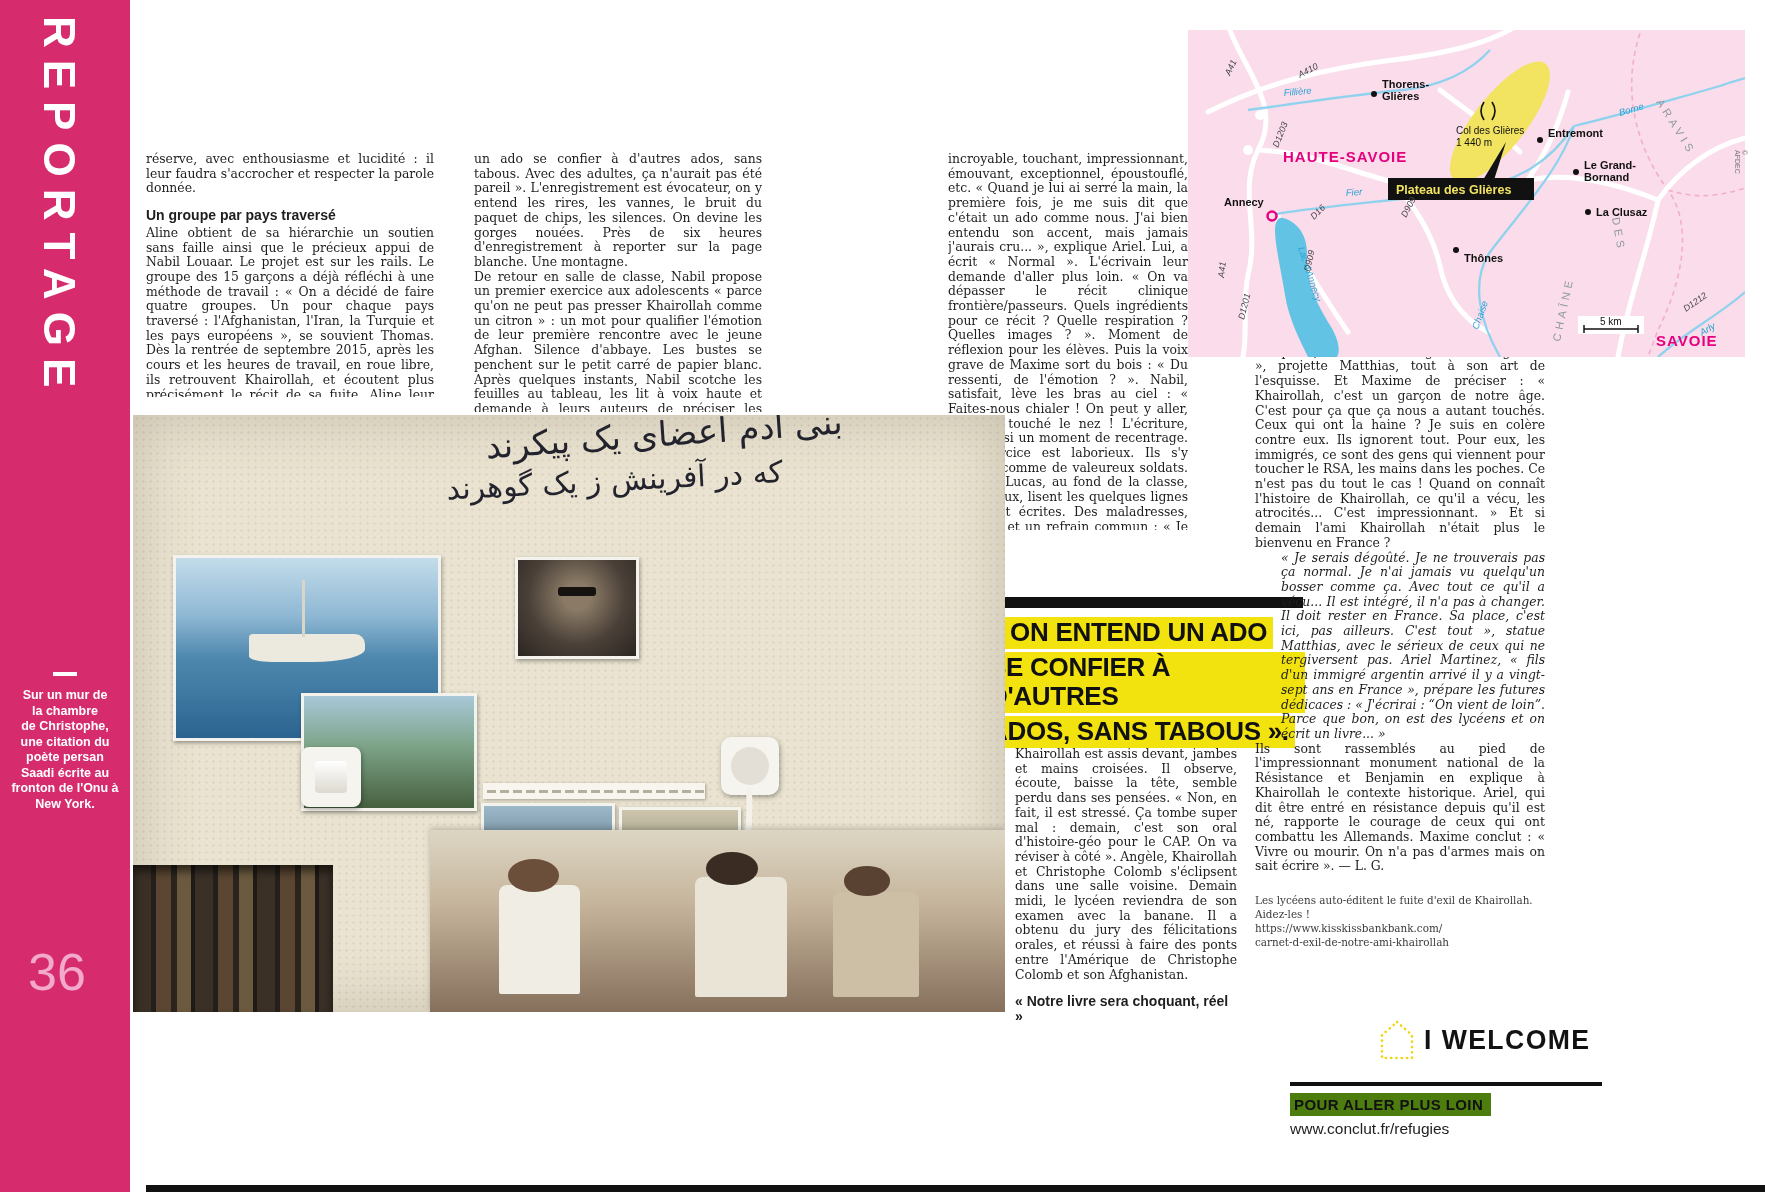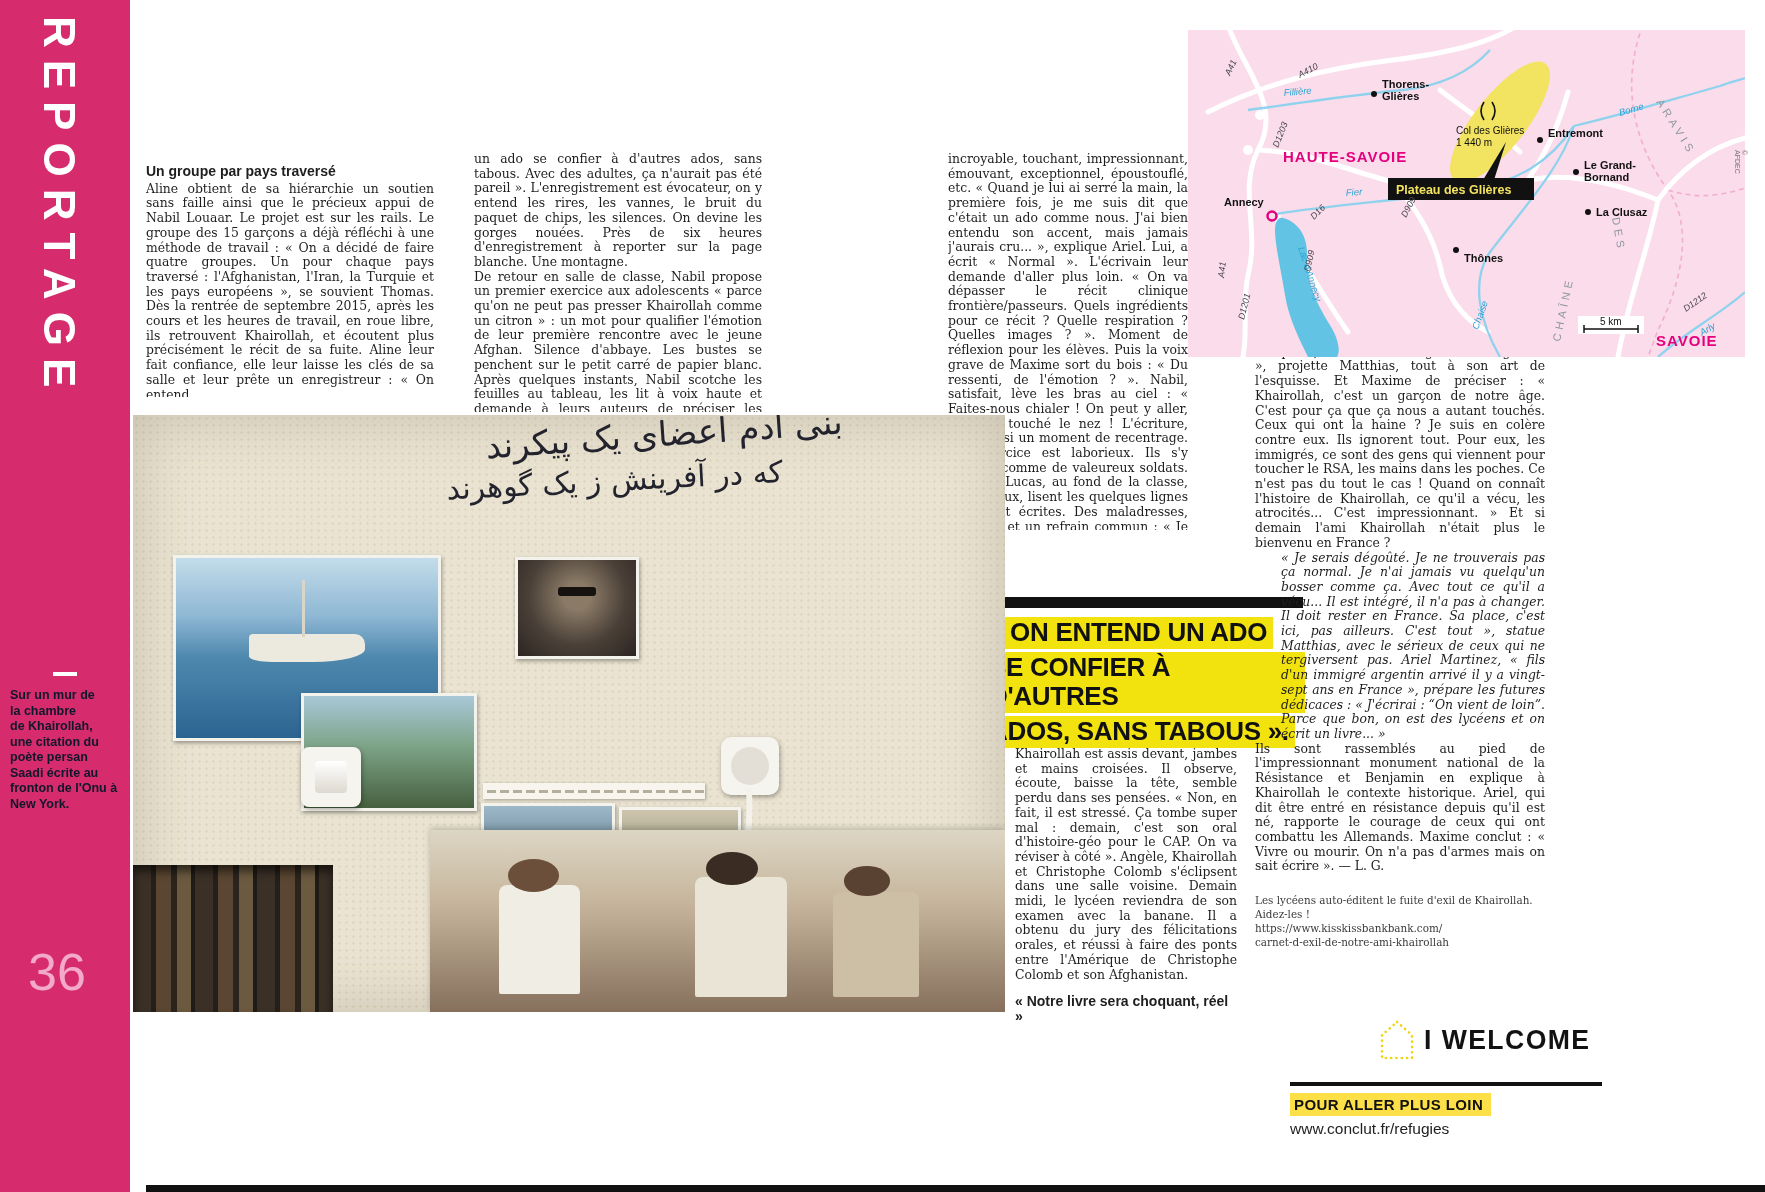--- a/index.html
+++ b/index.html
@@ -5,21 +5,21 @@
   html,body{margin:0;padding:0;background:#888;}
   .page{position:relative;width:1765px;height:1192px;background:#ffffff;overflow:hidden;
         font-family:"DejaVu Serif",serif;color:#1e1e1e;}
   .abs{position:absolute;}
 
   
   .sidebar{left:0;top:0;width:130px;height:1192px;background:#d62c6e;}
   .section-vert{position:absolute;left:34px;top:16px;writing-mode:vertical-rl;
         font-family:"Liberation Sans",sans-serif;font-weight:bold;font-size:44px;
         letter-spacing:12px;color:#ffffff;}
-  .cap-block{position:absolute;left:10px;top:672px;width:110px;color:#0f172a;
+  .cap-block{position:absolute;left:10px;top:672px;width:110px;text-align:center;color:#ffffff;
         font-family:"Liberation Sans",sans-serif;}
   .cap-dash{width:24px;height:4px;background:#fff;margin:0 auto 12px auto;}
   .cap-line{font-size:12.5px;font-weight:bold;line-height:15.5px;}
   .pagenum{position:absolute;left:28px;top:942px;font-family:"Liberation Sans",sans-serif;
         font-size:52px;color:#f2a9cb;}
 
   
   .col{position:absolute;top:152px;font-size:12.4px;line-height:14.7px;text-align:justify;overflow:hidden;}
   .col p{margin:0 0 0 0;}
   .col .h{font-family:"Liberation Sans",sans-serif;font-weight:bold;font-size:14px;
@@ -39,21 +39,21 @@
         font-family:"Liberation Sans",sans-serif;font-weight:bold;font-size:26px;
         line-height:29px;padding:1px 6px 2px 6px;letter-spacing:-0.3px;}
 
   
   .note{left:1255px;top:893px;width:280px;font-size:10.4px;line-height:14px;color:#3a3a3a;}
   .iw-icon{left:1378px;top:1018px;}
   .iw-text{left:1424px;top:1024px;font-family:"Liberation Sans",sans-serif;font-weight:bold;
         font-size:28px;letter-spacing:1.5px;color:#121212;transform:scaleX(.95);transform-origin:left;}
   .foot-rule{left:1290px;top:1082px;width:312px;height:4px;background:#111;}
   .more-head{left:1290px;top:1093px;font-family:"Liberation Sans",sans-serif;font-weight:bold;
-        font-size:15px;letter-spacing:.4px;color:#111;background:#fde047;padding:3px 8px 3px 4px;}
+        font-size:15px;letter-spacing:.4px;color:#111;background:#4d7c0f;padding:3px 8px 3px 4px;}
   .more-url{left:1290px;top:1120px;font-family:"Liberation Sans",sans-serif;font-size:15.5px;color:#222;}
   .bottom-bar{left:146px;top:1185px;width:1619px;height:7px;background:#111;}
 
   
   .map{left:1188px;top:30px;width:557px;height:327px;}
   .map-credit{left:1748px;top:150px;font-family:"Liberation Sans",sans-serif;font-size:7px;
         color:#777;transform:rotate(90deg);transform-origin:left top;}
   .map text{font-family:"Liberation Sans",sans-serif;}
   .t-town{font-size:11px;font-weight:bold;fill:#111;}
   .t-road{font-size:9px;font-style:italic;fill:#45454f;}
@@ -78,31 +78,32 @@
 <body>
 
 <div class="page">
 
   <div class="abs sidebar">
     <div class="section-vert">REPORTAGE</div>
     <div class="cap-block">
       <div class="cap-dash"></div>
       <div class="cap-line">Sur un mur de</div>
       <div class="cap-line">la chambre</div>
-      <div class="cap-line">de Khairollah,</div>
+      <div class="cap-line">de Christophe,</div>
       <div class="cap-line">une citation du</div>
       <div class="cap-line">poète persan</div>
       <div class="cap-line">Saadi écrite au</div>
       <div class="cap-line">fronton de l'Onu à</div>
       <div class="cap-line">New York.</div>
     </div>
     <div class="pagenum">36</div>
   </div>
 
   <div id="col1" class="col">
+    <p>réserve, avec enthousiasme et lucidité : il leur faudra s'accrocher et respecter la parole donnée.</p>
     <p class="h">Un groupe par pays traversé</p>
     <p>Aline obtient de sa hiérarchie un soutien sans faille ainsi que le précieux appui de Nabil Louaar. Le projet est sur les rails. Le groupe des 15 garçons a déjà réfléchi à une méthode de travail : « On a décidé de faire quatre groupes. Un pour chaque pays traversé : l'Afghanistan, l'Iran, la Turquie et les pays européens », se souvient Thomas. Dès la rentrée de septembre 2015, après les cours et les heures de travail, en roue libre, ils retrouvent Khairollah, et écoutent plus précisément le récit de sa fuite. Aline leur fait confiance, elle leur laisse les clés de sa salle et leur prête un enregistreur : « On entend</p>
   </div>
 
   <div id="col2" class="col">
     <p class="ital" style="font-style:normal;">un ado se confier à d'autres ados, sans tabous. Avec des adultes, ça n'aurait pas été pareil ». L'enregistrement est évocateur, on y entend les rires, les vannes, le bruit du paquet de chips, les silences. On devine les gorges nouées. Près de six heures d'enregistrement à reporter sur la page blanche. Une montagne.</p>
     <p>De retour en salle de classe, Nabil propose un premier exercice aux adolescents « parce qu'on ne peut pas presser Khairollah comme un citron » : un mot pour qualifier l'émotion de leur première rencontre avec le jeune Afghan. Silence d'abbaye. Les bustes se penchent sur le petit carré de papier blanc. Après quelques instants, Nabil scotche les feuilles au tableau, les lit à voix haute et demande à leurs auteurs de préciser les termes : tristesse, courage,</p>
   </div>
 
   <div id="col3top" class="col">

